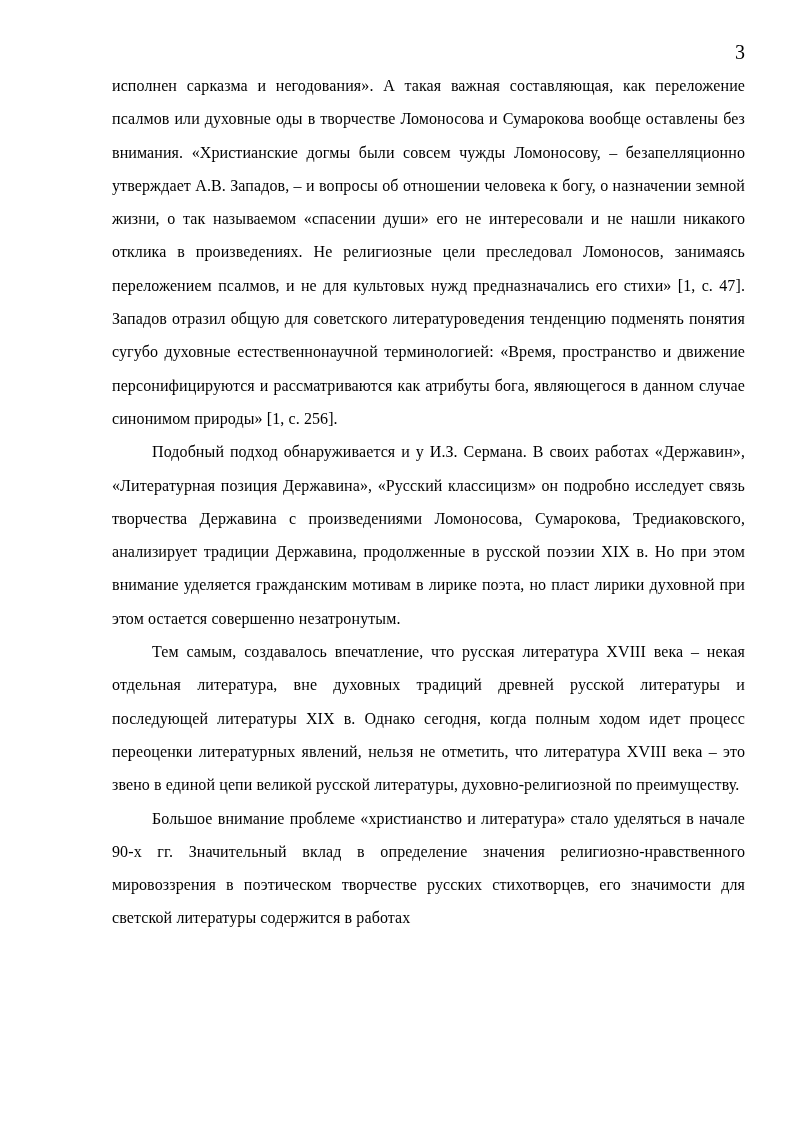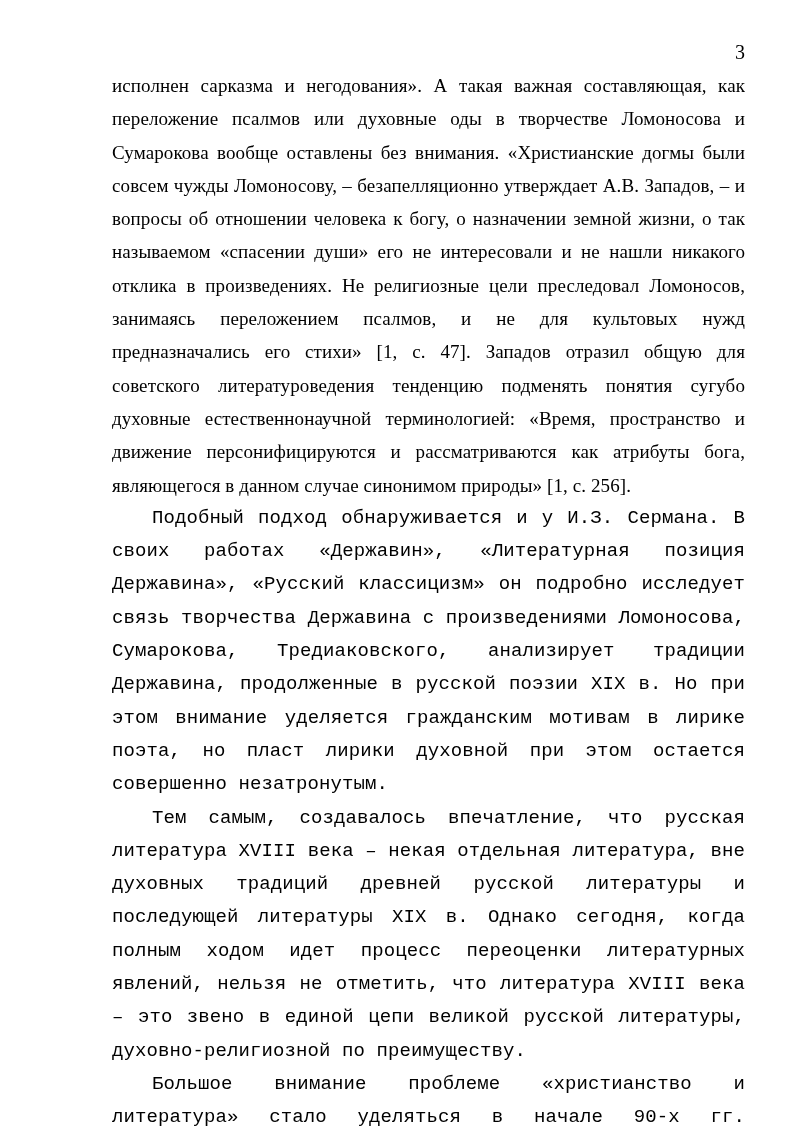--- a/index.html
+++ b/index.html
@@ -26,29 +26,28 @@
     text-align: right;
   }
   .page-body {
     position: absolute;
     top: 69px;
     left: 112px;
     width: 633px;
   }
   .para {
     margin: 0;
-    font-size: 19px;
+    font-size: 16px;
     line-height: 33.3px;
     text-align: justify;
     text-justify: inter-word;
     letter-spacing: 0.1px;
   }
   .para.indent {
     text-indent: 40px;
-    font-family: Liberation Mono, monospace;
   }
 </style>
 </head>
 <body>
 
 <div class="page">
   <div class="page-number">3</div>
   <main class="page-body">
       <p class="para">исполнен сарказма и негодования». А такая важная составляющая, как переложение псалмов или духовные оды в творчестве Ломоносова и Сумарокова вообще оставлены без внимания. «Христианские догмы были совсем чужды Ломоносову, – безапелляционно утверждает А.В. Западов, – и вопросы об отношении человека к богу, о назначении земной жизни, о так называемом «спасении души» его не интересовали и не нашли никакого отклика в произведениях. Не религиозные цели преследовал Ломоносов, занимаясь переложением псалмов, и не для культовых нужд предназначались его стихи» [1, с. 47]. Западов отразил общую для советского литературоведения тенденцию подменять понятия сугубо духовные естественнонаучной терминологией: «Время, пространство и движение персонифицируются и рассматриваются как атрибуты бога, являющегося в данном случае синонимом природы» [1, с. 256].</p>
       <p class="para indent">Подобный подход обнаруживается и у И.З. Сермана. В своих работах «Державин», «Литературная позиция Державина», «Русский классицизм» он подробно исследует связь творчества Державина с произведениями Ломоносова, Сумарокова, Тредиаковского, анализирует традиции Державина, продолженные в русской поэзии XIX в. Но при этом внимание уделяется гражданским мотивам в лирике поэта, но пласт лирики духовной при этом остается совершенно незатронутым.</p>

